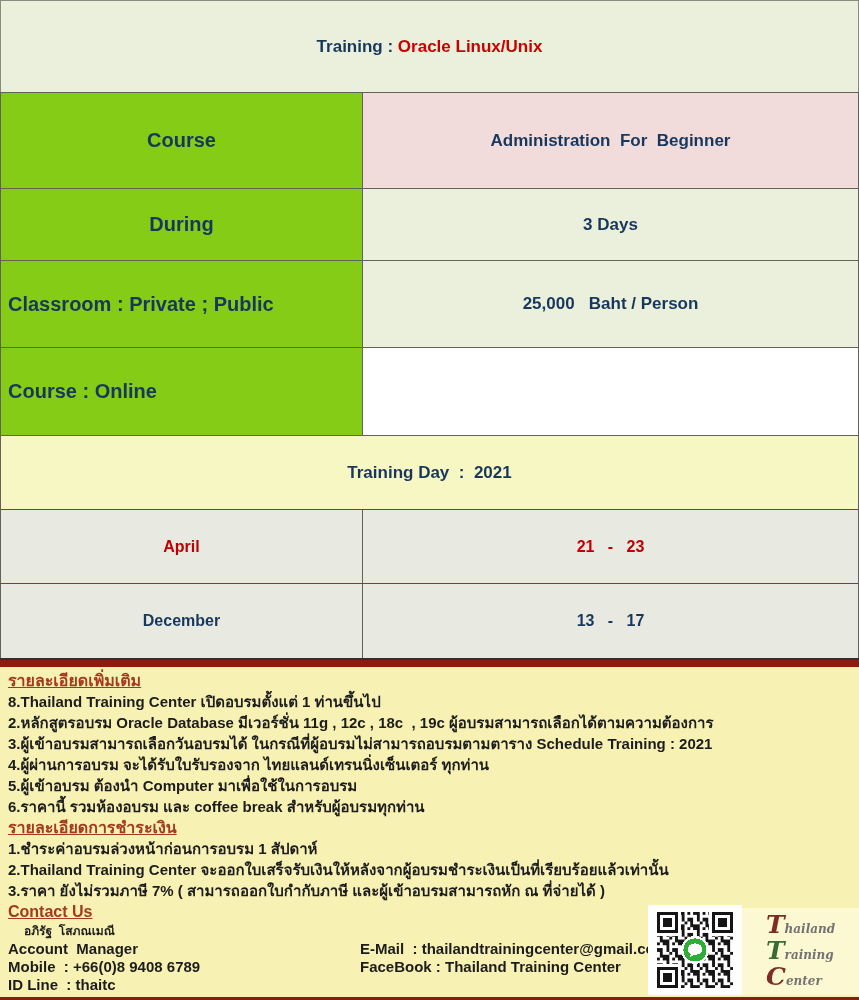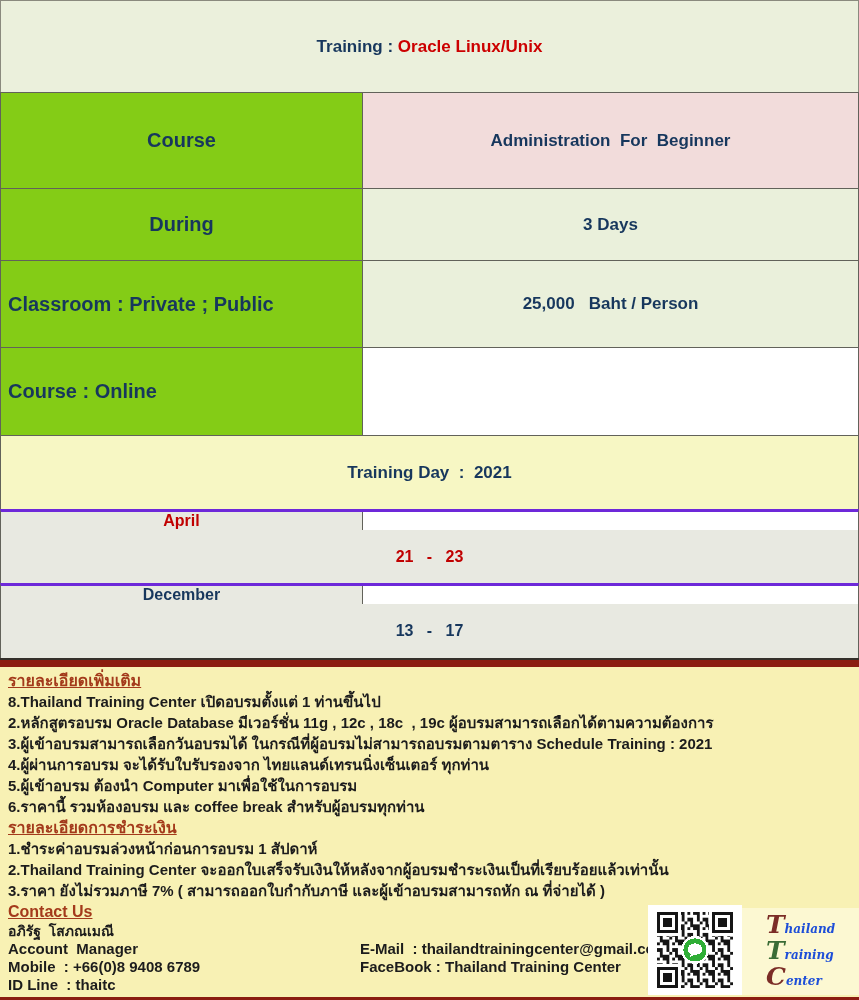--- a/index.html
+++ b/index.html
@@ -37,21 +37,21 @@
   .rcell.pink { background: #f2dcdb; }
   
   .band {
     height: 74px; background: #f7f7c4;
     border-top: 1px solid #62625a; border-left: 1px solid #62625a; border-right: 1px solid #62625a;
     display: flex; align-items: center; justify-content: center;
     font-size: 17px; white-space: pre;
   }
   .srow {
     display: flex;
-    border-top: 3px solid #6d28d9; border-left: 1px solid #62625a; border-right: 1px solid #62625a; flex-direction: column;
+    border-top: 1px solid #6d28d9; border-left: 1px solid #62625a; border-right: 1px solid #62625a;
   }
   .sr1 { height: 74px; } .sr2 { height: 75px; }
   .mcell {
     width: 362px; background: #e8e9e1; border-right: 1px solid #62625a;
     display: flex; align-items: center; justify-content: center;
     font-size: 16px; white-space: pre;
   }
   .dcell {
     flex: 1; background: #e8e9e1;
     display: flex; align-items: center; justify-content: center;
@@ -63,36 +63,36 @@
   
   .details {
     position: relative; height: 335px; background: #f8f1b4;
     padding: 3px 0 0 8px; color: #1c1c1c; font-size: 15px;
   }
   .dline { height: 21px; line-height: 21px; white-space: pre; }
   .sechead { color: #a33a1b; text-decoration: underline; font-size: 16px; }
   .cline { height: 18px; line-height: 18px; white-space: pre; }
   .ccols { display: flex; }
   .ccols .c1 { width: 352px; }
-  .name-line { font-size: 14px; }
+  .name-line { font-size: 12px; margin-left: 16px; }
   
   .qrbox {
     position: absolute; left: 648px; top: 238px; width: 94px; height: 90px;
     background: #ffffff; display: flex; align-items: center; justify-content: center;
   }
   .logobox {
     position: absolute; left: 742px; top: 241px; width: 117px; height: 87px;
     background: #fcf8d2; padding: 4px 0 0 24px;
     font-family: "DejaVu Serif", "Liberation Serif", serif; font-style: italic;
   }
   .lline { height: 26px; line-height: 26px; white-space: pre; }
   .cap { font-size: 25px; font-weight: bold; }
   .maroon { color: #7b2d26; }
   .dkgreen { color: #3a6b35; }
-  .small { font-size: 12px; color: #1d4ed8; font-weight: bold; }
+  .small { font-size: 12px; color: #737373; font-weight: bold; }
   .botline { position: absolute; left: 0; bottom: 0; width: 859px; height: 5px; background: #8b1d10; }
 </style>
 </head>
 <body>
 
 <div class="page">
 
   <div class="hdr">
     <span>Training : </span><span class="course">Oracle Linux/Unix</span>
   </div>

